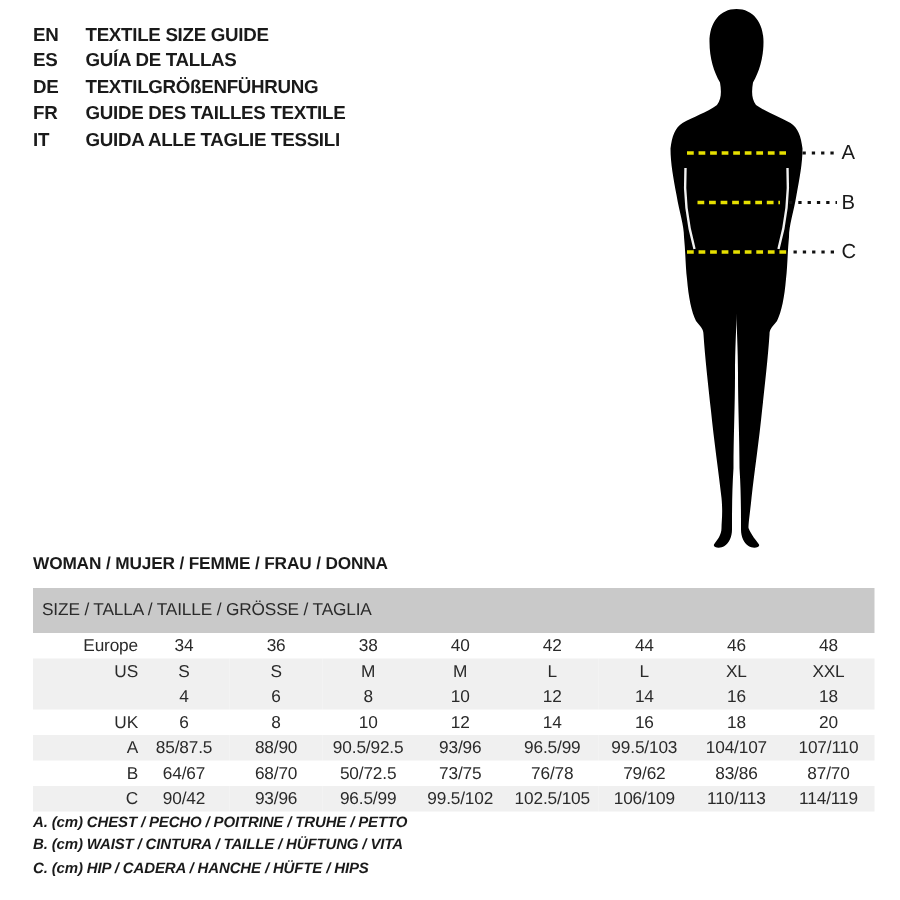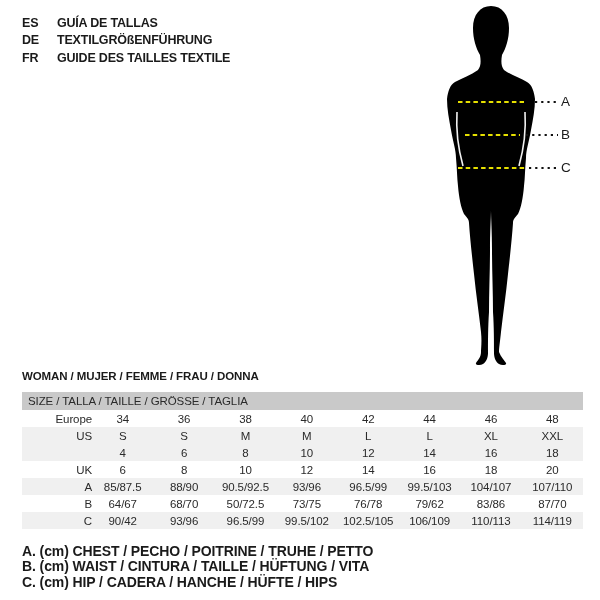--- a/index.html
+++ b/index.html
@@ -27,52 +27,60 @@
   .dash-yellow{stroke:var(--yellow);stroke-width:2.2;stroke-dasharray:4.5 3.2;fill:none;}
   .dash-leader{stroke:var(--leader);stroke-width:2;stroke-dasharray:2.2 4;fill:none;}
   .arm-gap{stroke:#ffffff;stroke-width:1.6;fill:none;opacity:.95;}
 
   
   .section-title{position:absolute;left:22px;top:370px;font-size:11.5px;font-weight:bold;color:var(--ink);letter-spacing:-0.1px;white-space:nowrap;}
 
   
   .size-table{position:absolute;left:22px;top:392px;width:561px;border-collapse:collapse;table-layout:fixed;}
   .size-table td,.size-table th{padding:0;font-weight:normal;}
-  .size-table thead th{background:var(--header-bg);height:18px;text-align:left;padding-left:6px;font-size:11.5px;color:var(--table-ink);letter-spacing:-0.1px;}
+  .size-table thead th{background:var(--header-bg);height:30px;text-align:left;padding-left:6px;font-size:11.5px;color:var(--table-ink);letter-spacing:-0.1px;}
   .size-row td{height:17px;font-size:11.5px;color:var(--table-ink);text-align:center;letter-spacing:-0.1px;}
   .size-row td.row-label{text-align:right;padding-left:6px;}
   .size-row.shaded td{background:var(--row-shade);}
 
   
   .legend{position:absolute;left:22px;top:543px;}
-  .legend-line{height:15.3px;font-size:14px;font-weight:bold;color:var(--ink);letter-spacing:-0.1px;white-space:nowrap;}
+  .legend-line{height:15.3px;font-size:10px;font-weight:bold;color:var(--ink);letter-spacing:-0.1px;white-space:nowrap;font-style:italic;}
 </style>
 </head>
 <body>
 
 <div class="canvas">
 
   <div class="lang-list">
 
+      <div class="lang-row">
+        <span class="lang-code">EN</span>
+        <span class="lang-text">TEXTILE SIZE GUIDE</span>
+      </div>
 
       <div class="lang-row">
         <span class="lang-code">ES</span>
         <span class="lang-text">GUÍA DE TALLAS</span>
       </div>
 
       <div class="lang-row">
         <span class="lang-code">DE</span>
         <span class="lang-text">TEXTILGRÖßENFÜHRUNG</span>
       </div>
 
       <div class="lang-row">
         <span class="lang-code">FR</span>
         <span class="lang-text">GUIDE DES TAILLES TEXTILE</span>
       </div>
 
+      <div class="lang-row">
+        <span class="lang-code">IT</span>
+        <span class="lang-text">GUIDA ALLE TAGLIE TESSILI</span>
+      </div>
     </div>
 
   <div class="figure-wrap">
     <svg width="160" height="372" viewBox="0 0 160 372" aria-hidden="true">
       <path fill="#000" d="
         M66,4
         C77,4 84,13 84,26 C84,37 81,46 77,53
         C76,59 76,64 79,68
         C86,73 95,76 102,80 C107,83 109,89 110,97
         C110,107 108,117 106,128 C104,140 101,148 101,156

